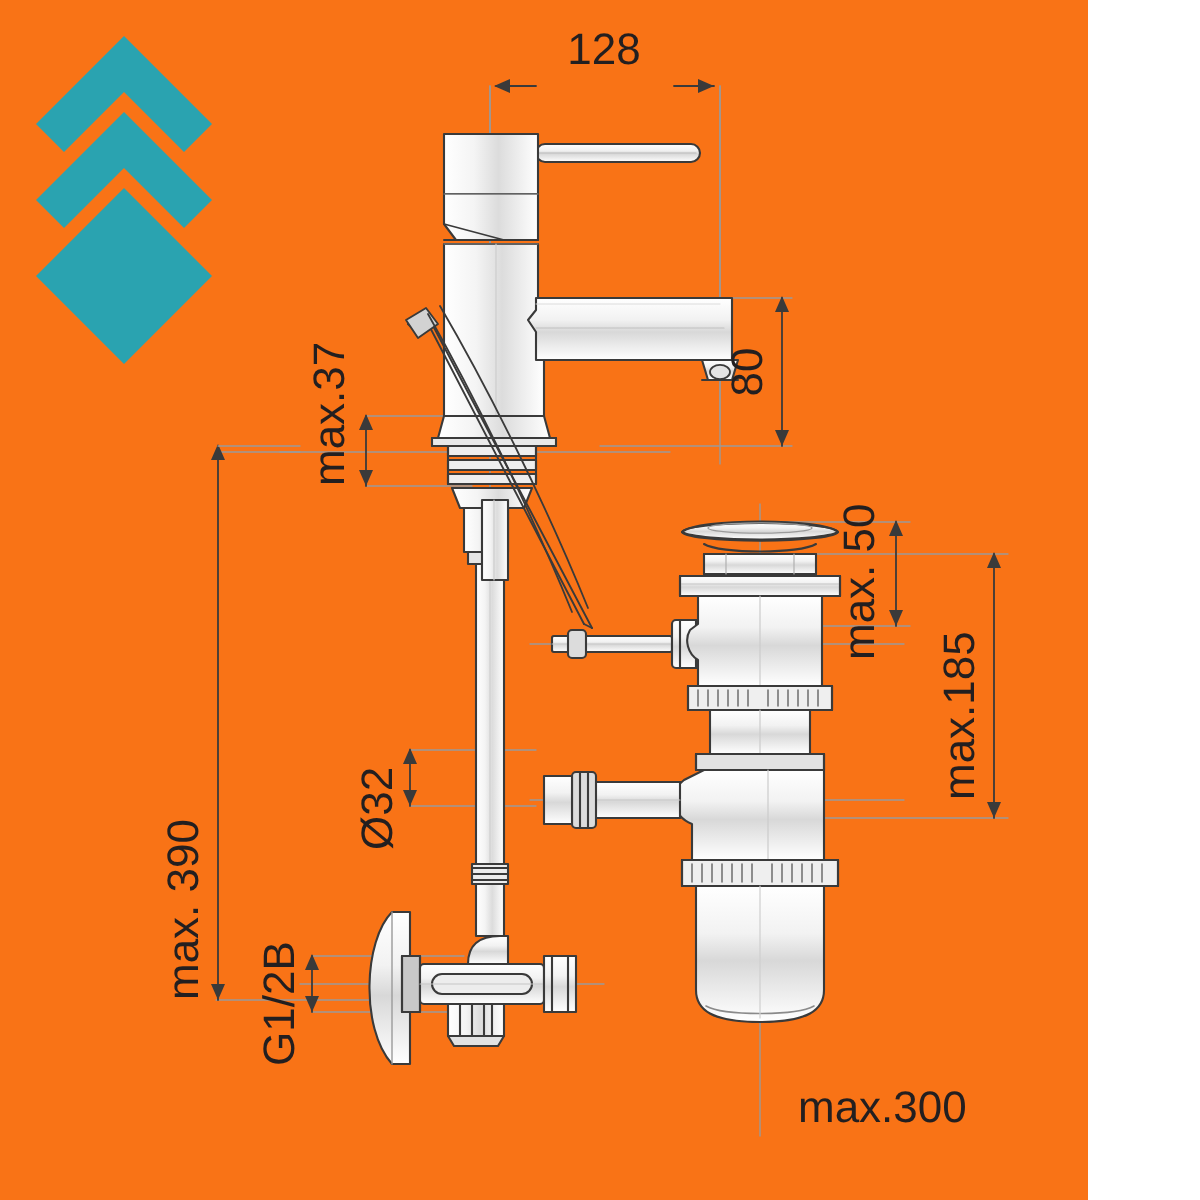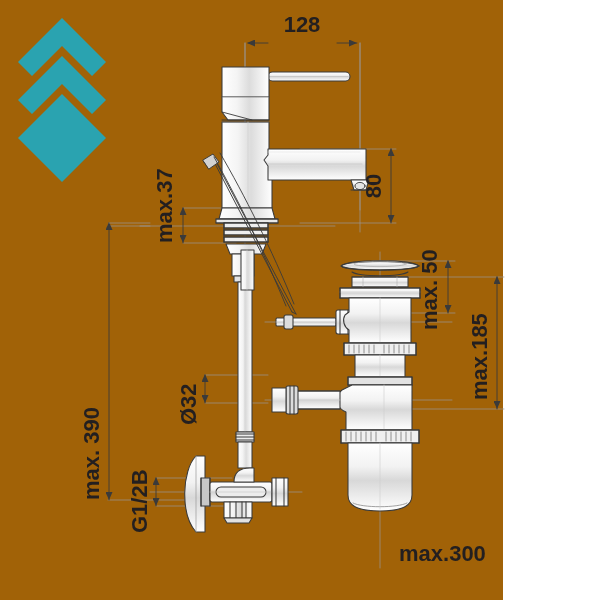--- a/index.html
+++ b/index.html
@@ -1,21 +1,21 @@
 <!DOCTYPE html>
 <html><head>
 <meta charset="utf-8">
 <style>
   html,body{margin:0;padding:0;background:#ffffff;}
   body{
     width:600px;height:600px;overflow:hidden;
     font-family:"Liberation Sans","DejaVu Sans",sans-serif;
     -webkit-font-smoothing:antialiased;
   }
-  #stage{position:relative;width:503px;height:600px;background:#a16207;font-weight:bold;}
+  #stage{position:relative;width:544px;height:600px;background:#f97316;}
   #stage svg{position:absolute;left:0;top:0;}
   .dimtext{
     font-family:"Liberation Sans","DejaVu Sans",sans-serif;
     fill:#231f20;
   }
 </style>
 </head>
 <body>
 
 <div id="stage">

